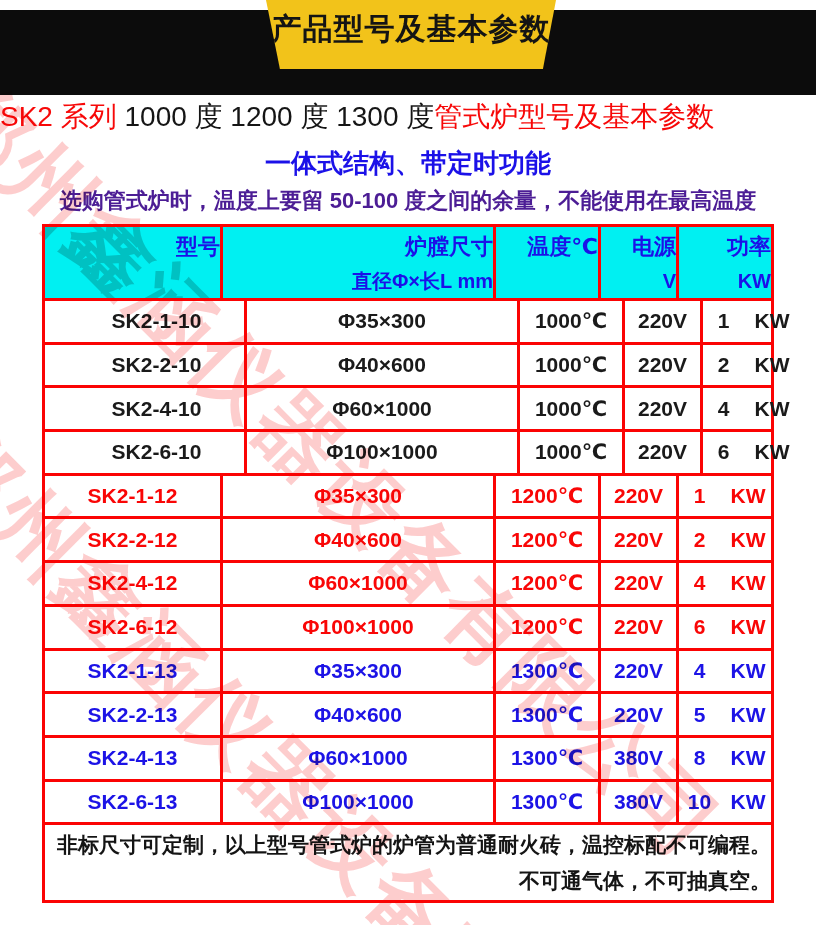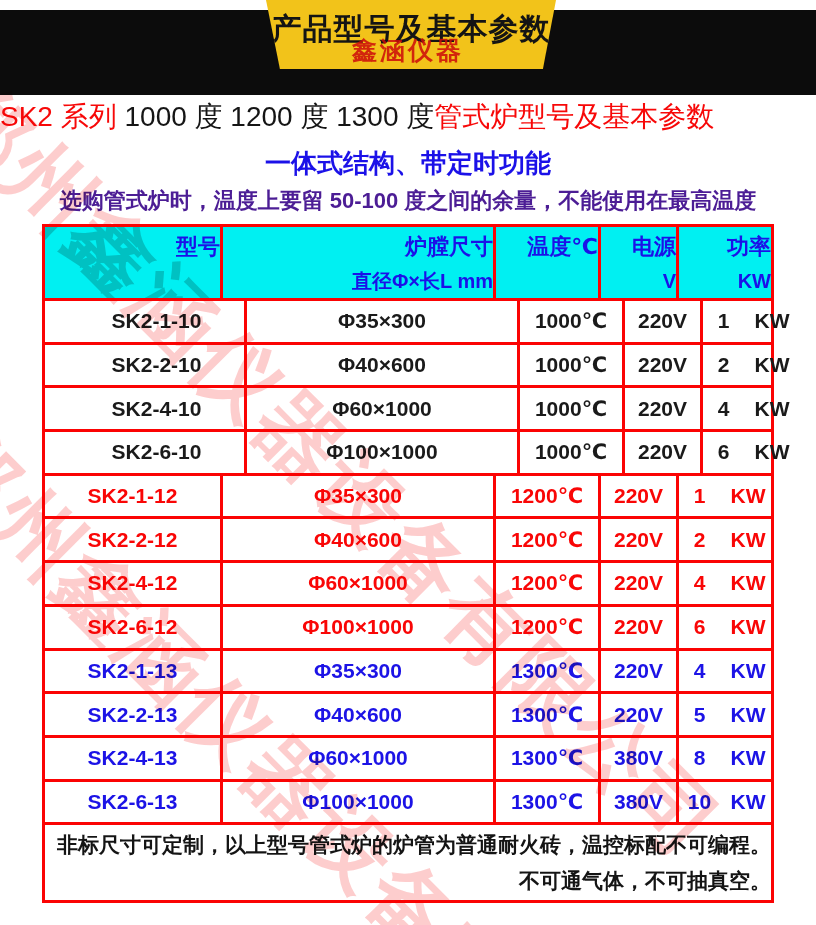--- a/index.html
+++ b/index.html
@@ -82,21 +82,20 @@
 <body>
 
 <div class="page">
 
   <div class="band"></div>
 
   <div class="banner">
     <div class="banner-label">产品型号及基本参数</div>
   </div>
 
-  <div class="brand-overlay">鑫涵仪器</div>
 
   <div class="title">
     <span class="t-red">SK2 系列 </span><span class="t-black">1000 度 1200 度 1300 度</span><span class="t-red">管式炉型号及基本参数</span>
   </div>
 
   <div class="subtitle">一体式结构、带定时功能</div>
 
   <div class="note">选购管式炉时，温度上要留 50-100 度之间的余量，不能使用在最高温度</div>
 
   <div class="tbl">

